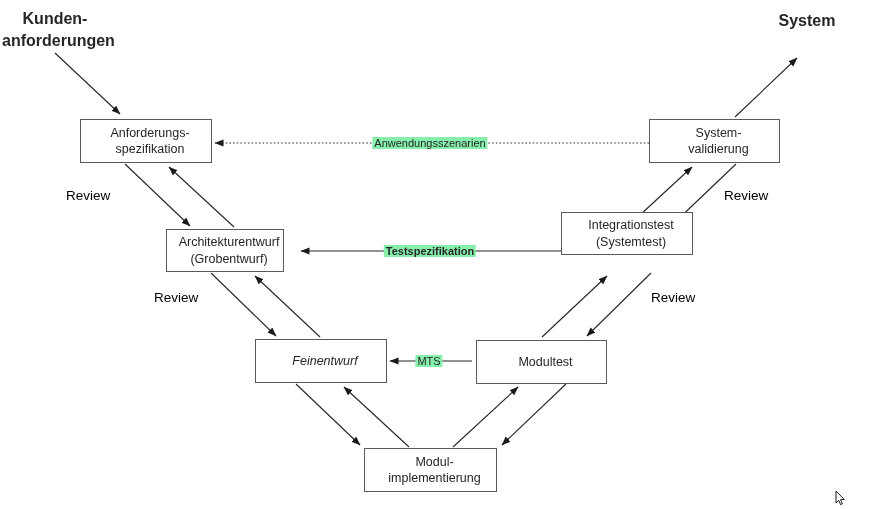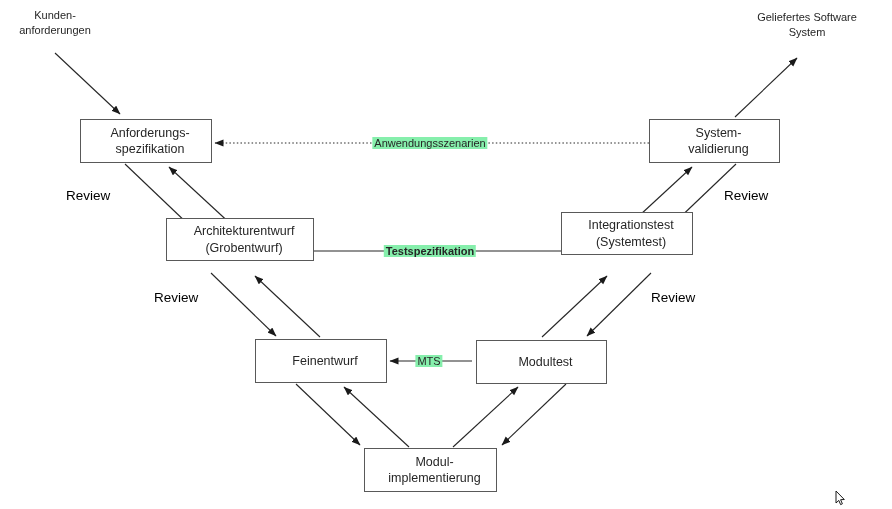--- a/index.html
+++ b/index.html
@@ -25,45 +25,46 @@
     text-align: center;
     font-size: 12.5px;
     line-height: 1.32;
     color: #262626;
     z-index: 2;
     padding-left: 8px;
   }
   .ext-label {
     position: absolute;
     text-align: center;
-    font-size: 11px;
+    font-size: 16px;
     line-height: 1.35;
     color: #262626;
     z-index: 2;
+    font-weight: bold;
   }
   .review {
     position: absolute;
     font-size: 13.5px;
     color: #000000;
     z-index: 2;
   }
   .wire-label {
     position: absolute;
     transform: translate(-50%, -50%);
     background: #86efac;
     padding: 0 2px;
     font-size: 11px;
     white-space: nowrap;
     color: #262626;
     z-index: 3;
   }
   
   #n-anforderung   { left: 80px;  top: 119px; width: 132px; height: 44px; }
-  #n-architektur   { left: 166px; top: 218px; width: 148px; height: 43px; text-align: center; }
-  #n-feinentwurf   { left: 255px; top: 339px; width: 132px; height: 44px; }
+  #n-architektur   { left: 166px; top: 229px; width: 118px; height: 43px; text-align: center; }
+  #n-feinentwurf   { left: 255px; top: 339px; width: 132px; height: 44px; font-style: italic; }
   #n-modulimpl     { left: 364px; top: 448px; width: 133px; height: 44px; }
   #n-modultest     { left: 476px; top: 340px; width: 131px; height: 44px; }
   #n-integration   { left: 561px; top: 212px; width: 132px; height: 43px; }
   #n-systemvalid   { left: 649px; top: 119px; width: 131px; height: 44px; }
   
   #l-kunden  { left: 2px;   top: 8px;  width: 106px; }
   #l-gsystem { left: 742px; top: 10px; width: 130px; }
   
   #r1 { left: 66px;  top: 188px; }
   #r2 { left: 154px; top: 290px; }
@@ -107,21 +108,20 @@
     <line x1="649" y1="143" x2="215" y2="143" stroke="#262626" stroke-width="1" stroke-dasharray="1.5 2.2" marker-end="url(#arrow)"></line>
     <line x1="561" y1="251" x2="301" y2="251" stroke="#262626" stroke-width="1.2" marker-end="url(#arrow)"></line>
     <line x1="472" y1="361" x2="390" y2="361" stroke="#262626" stroke-width="1.2" marker-end="url(#arrow)"></line>
   </svg>
 
   <div class="ext-label" id="l-kunden">
     <div>Kunden-</div>
     <div>anforderungen</div>
   </div>
   <div class="ext-label" id="l-gsystem">
-    <div>Geliefertes Software</div>
     <div>System</div>
   </div>
 
   <div class="node" id="n-anforderung">
     <span>Anforderungs-</span>
     <span>spezifikation</span>
   </div>
   <div class="node" id="n-architektur">
     <span>Architekturentwurf</span>
     <span>(Grobentwurf)</span>

